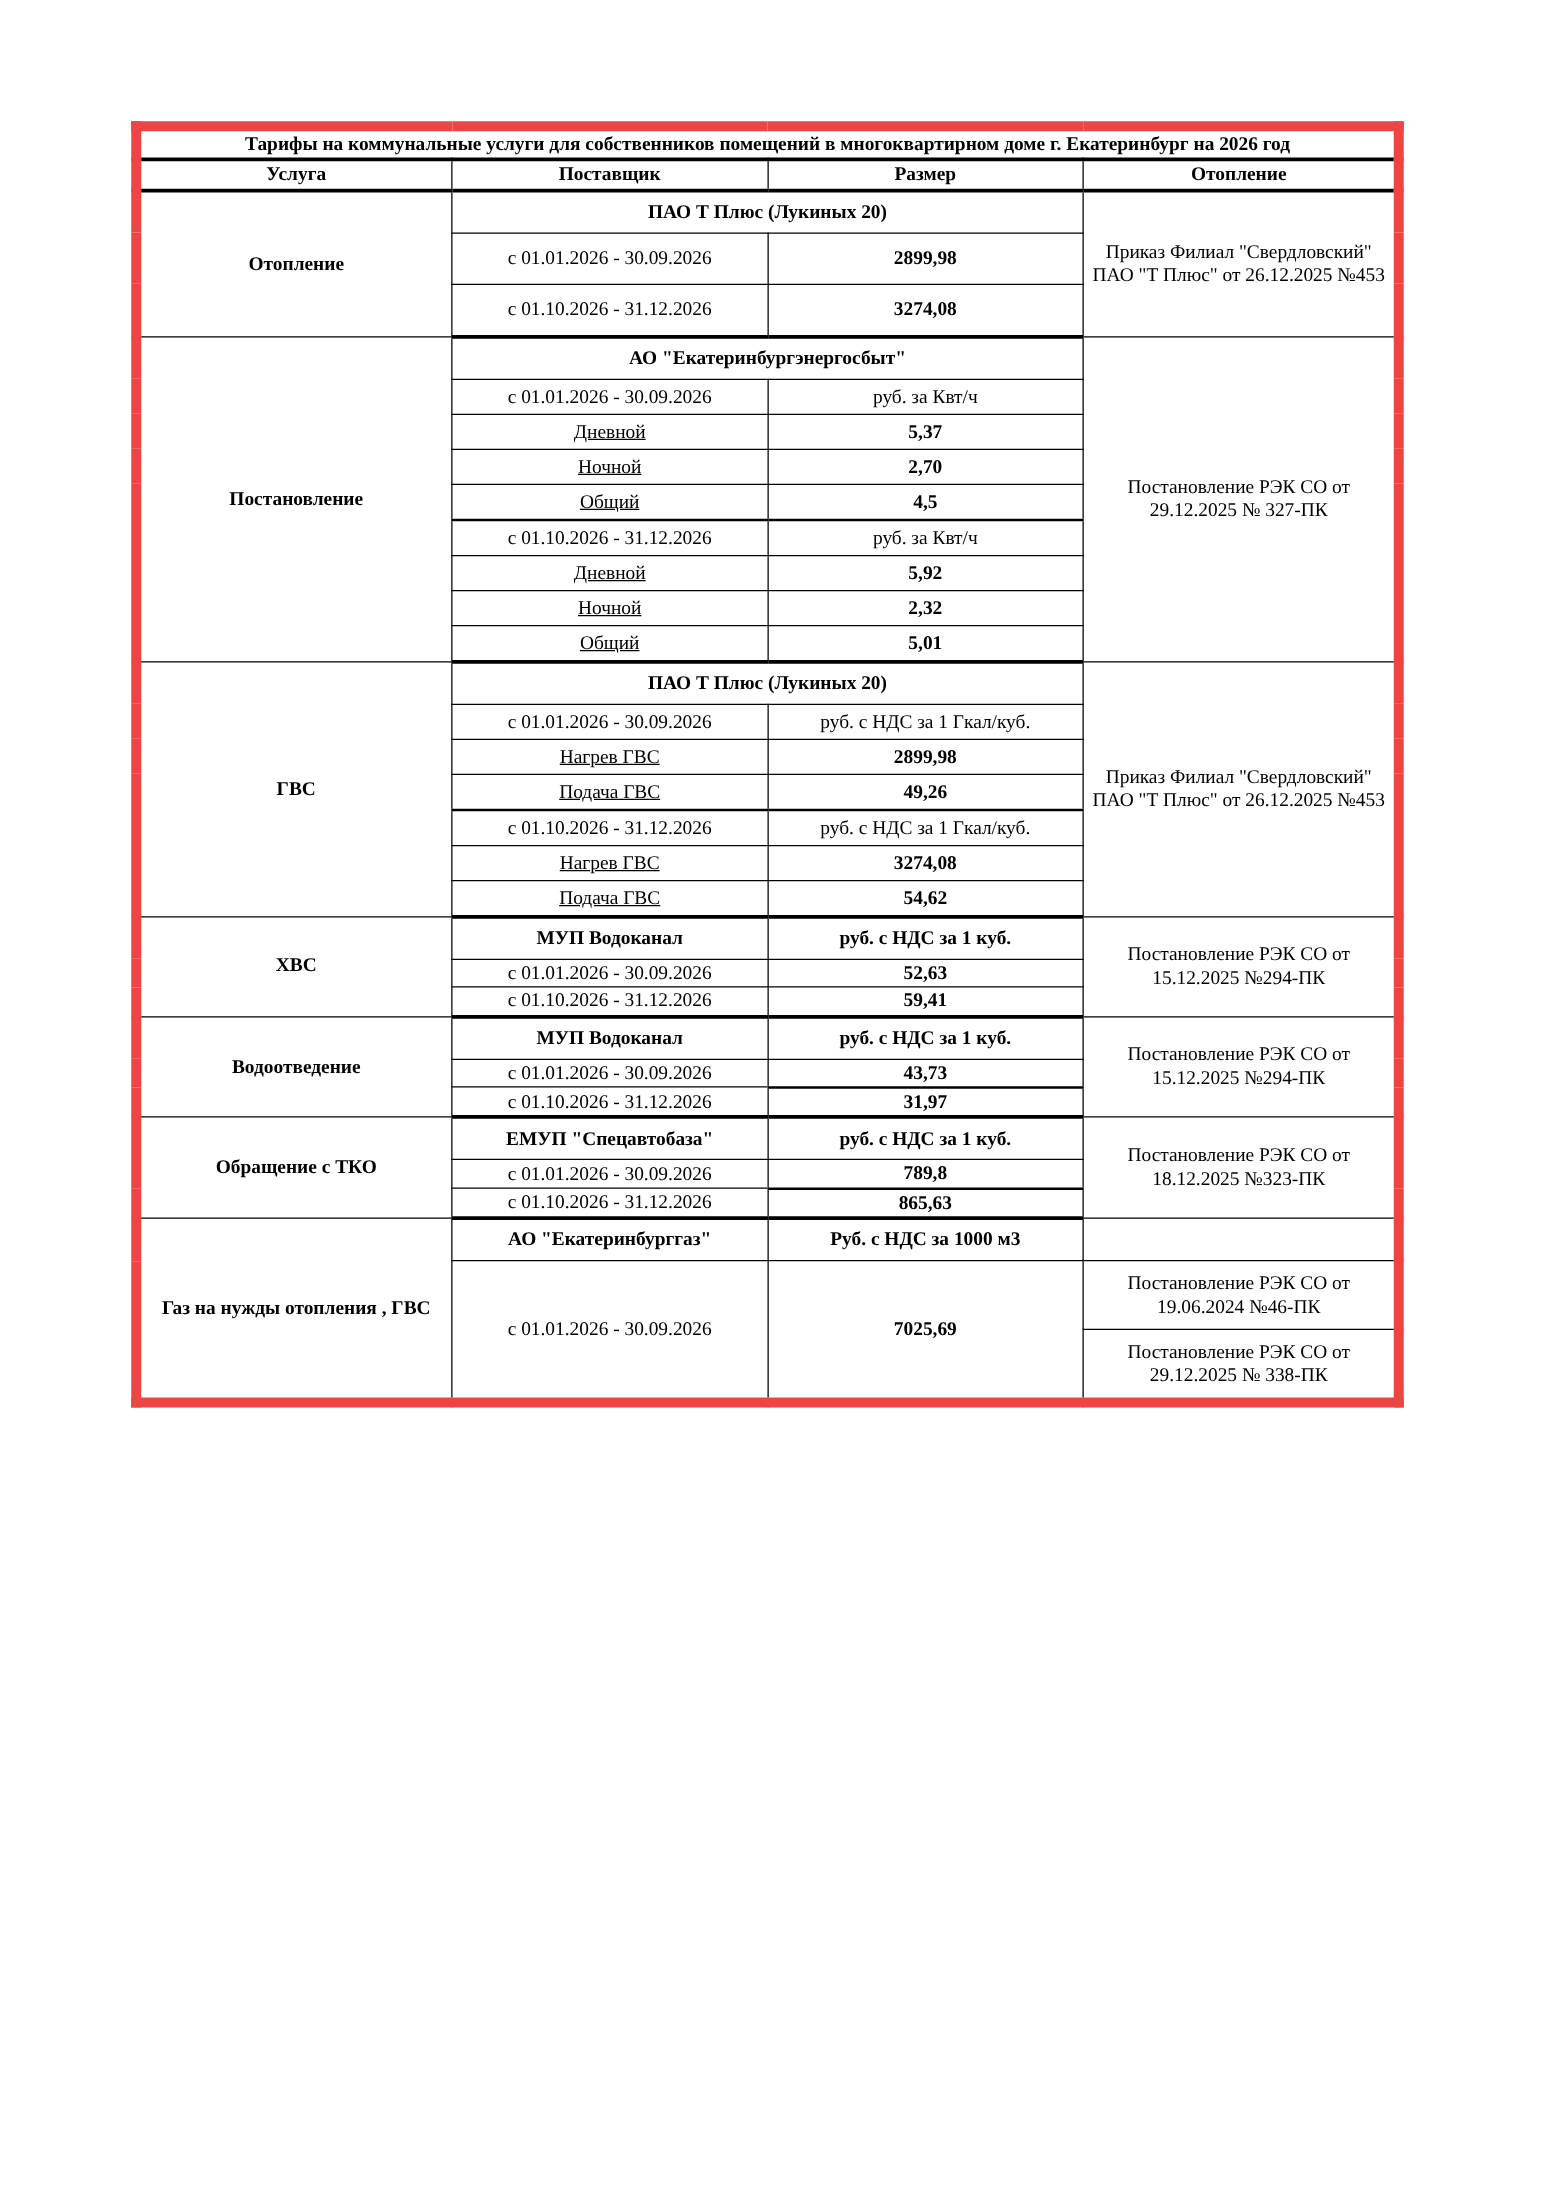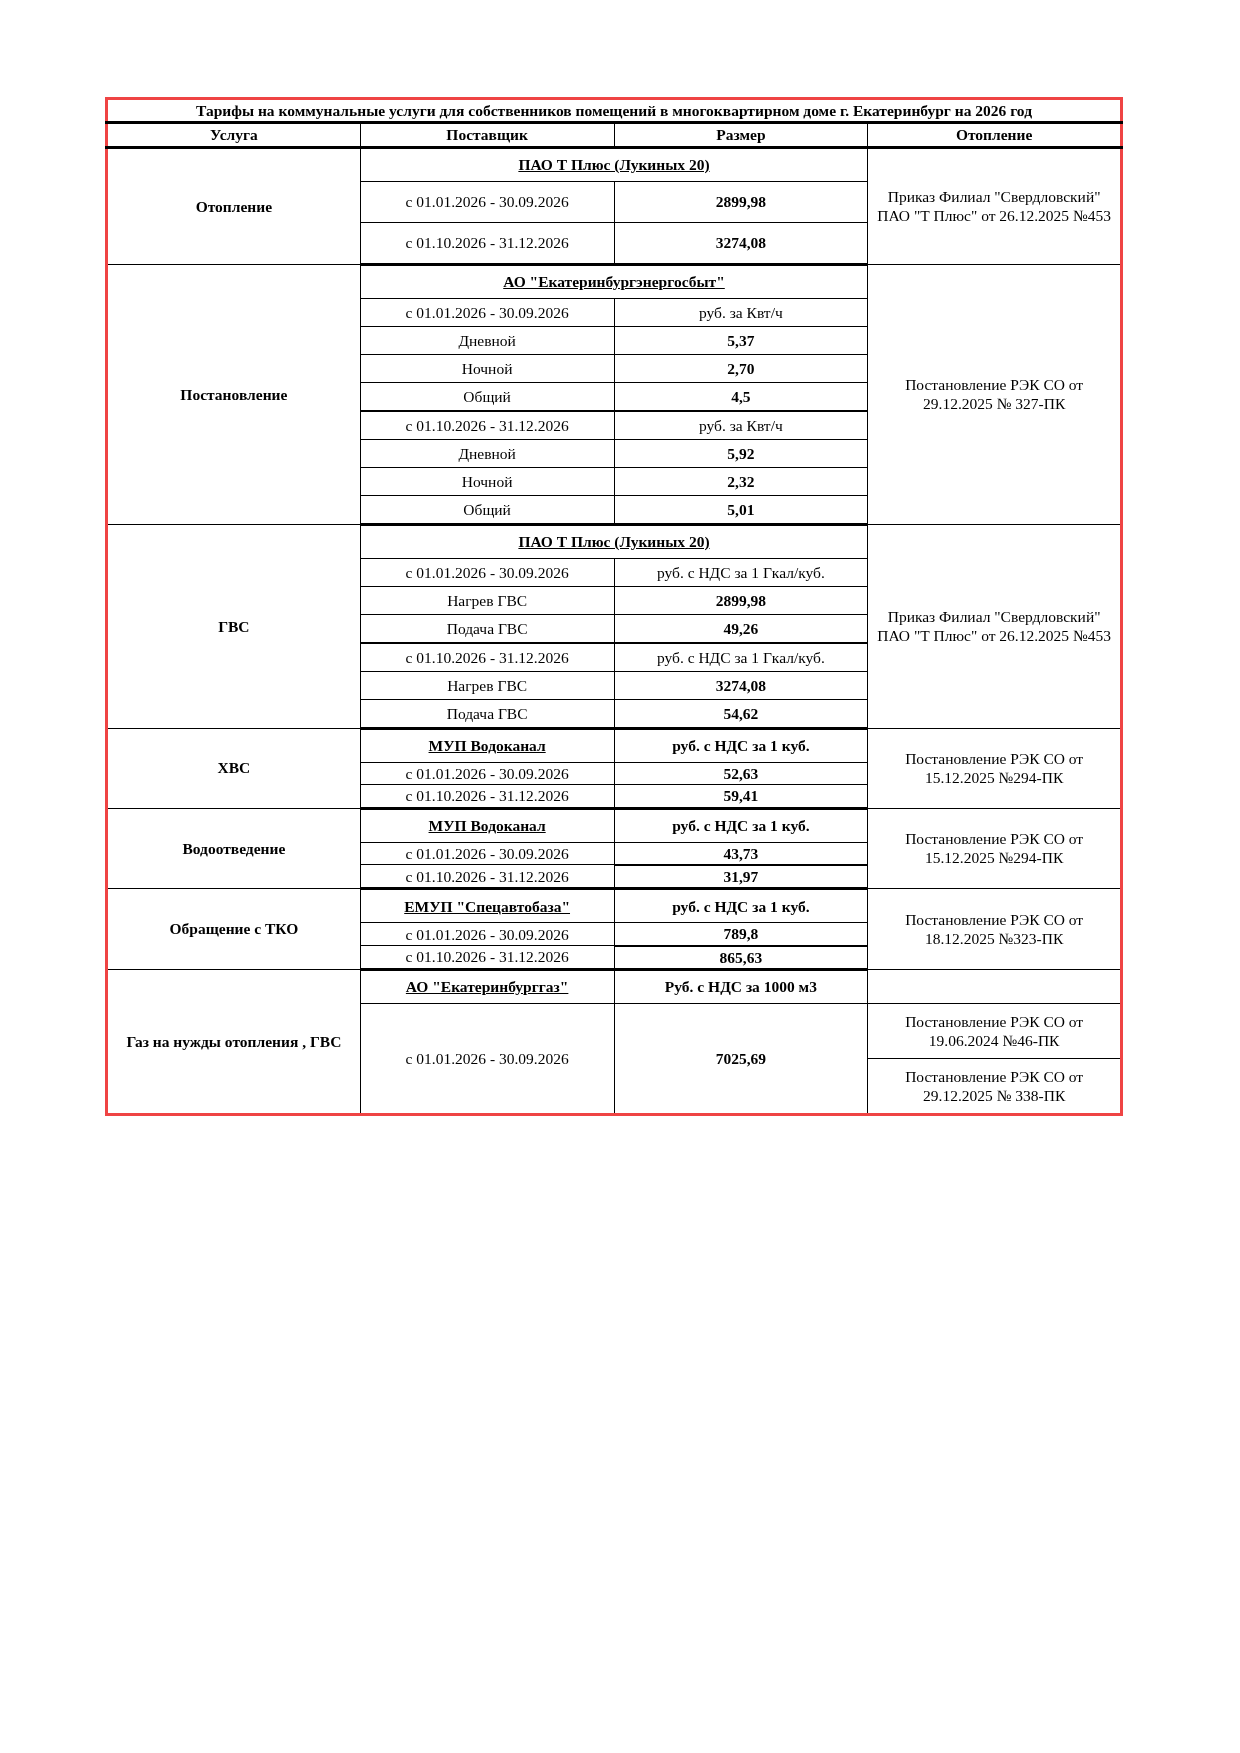--- a/index.html
+++ b/index.html
@@ -33,21 +33,21 @@
     border: 1px solid #000;
     padding: 1px 4px;
     vertical-align: middle;
     font-size: 15.5px;
     line-height: 1.25;
     text-align: center;
     word-wrap: break-word;
   }
   
   table.tariff {
-    border: 3px solid #ef4444;
+    border: 8px solid #ef4444;
   }
   .title-cell {
     font-weight: bold;
     font-size: 19px;
     line-height: 1.35;
     padding: 9px 34px 11px 34px;
     border-bottom: 3px solid #000 !important;
   }
   .hdr td {
     font-weight: bold;
@@ -83,29 +83,30 @@
   }
   td.unit {
     font-size: 15.5px;
   }
   td.amount {
     font-weight: bold;
     font-size: 16px;
   }
   td.sublabel {
     font-size: 15.5px;
+    text-decoration: underline;
   }
   .sect-end td {
     border-bottom: 3px solid #000 !important;
   }
   .thickline-b {
     border-bottom: 2px solid #000 !important;
   }
   .r25 { height: 25px; }
-  .r30 { height: 30px; text-decoration: underline; }
+  .r30 { height: 30px; }
   .r38 { height: 38px; }
 </style>
 </head>
 <body>
 
 <div class="page">
   <table class="tariff">
     <tbody>
 
       <tr>

